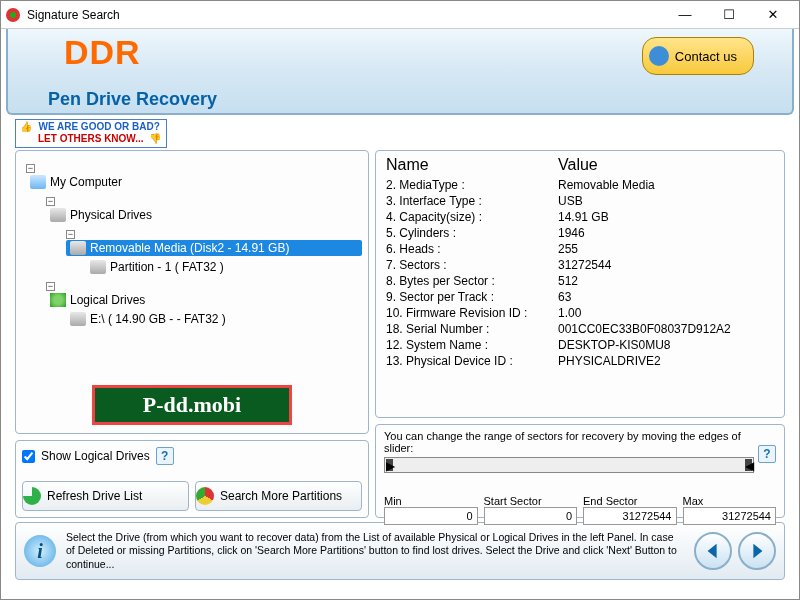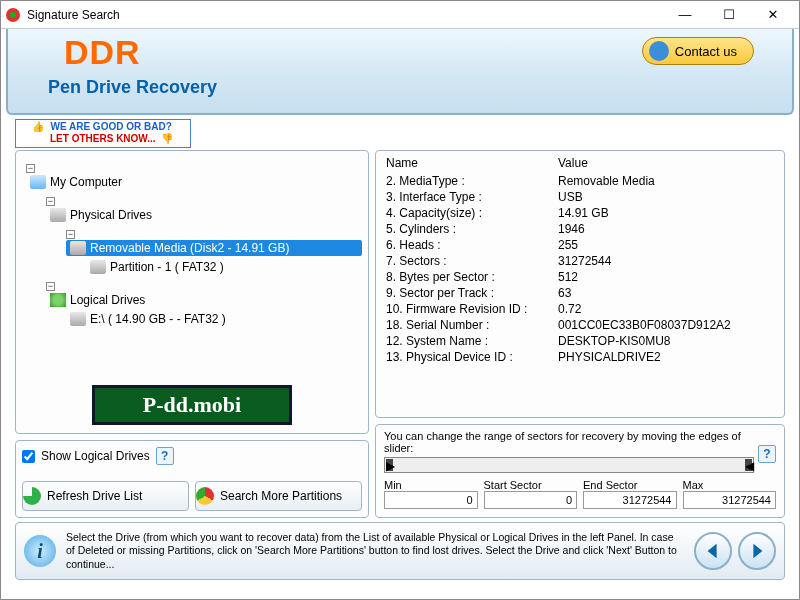--- a/index.html
+++ b/index.html
@@ -6,25 +6,25 @@
 body { width: 800px; height: 600px; overflow: hidden; background: #fff; border: 1px solid #888; }
 
 .titlebar { height: 28px; display: flex; align-items: center; padding: 0 4px; border-bottom: 1px solid #ccc; }
 .titlebar-icon { width: 16px; height: 16px; margin-right: 6px; }
 .titlebar-title { font-size: 12px; flex: 1; }
 .titlebar-btns { display: flex; }
 .titlebar-btn { width: 44px; height: 24px; display: flex; align-items: center; justify-content: center; font-size: 13px; cursor: pointer; }
 
 .header { height: 86px; background: linear-gradient(180deg,#eef7fd 0%,#d6e8f4 50%,#c6dff0 100%); border: 2px solid #8ab0c9; border-top: none; margin: 0 5px; position: relative; border-radius: 0 0 6px 6px; }
 .ddr-logo { position: absolute; top: 4px; left: 56px; font-size: 34px; font-weight: 900; color: #ff6a00; font-family: Impact, sans-serif; letter-spacing: 1px; }
-.subtitle { position: absolute; top: 48px; left: 40px; font-size: 18px; color: #0561a8; font-weight: 600; }
-.contact-btn { position: absolute; top: 8px; right: 38px; height: 28px; background: linear-gradient(180deg,#ffe48a,#f8c93c); border: 1px solid #a98300; border-radius: 14px; padding: 0 16px 0 6px; display: flex; align-items: center; font-size: 13px; cursor: pointer; }
+.subtitle { position: absolute; top: 60px; left: 40px; font-size: 18px; color: #0561a8; font-weight: 600; }
+.contact-btn { position: absolute; top: 8px; right: 38px; height: 38px; background: linear-gradient(180deg,#ffe48a,#f8c93c); border: 1px solid #a98300; border-radius: 14px; padding: 0 16px 0 6px; display: flex; align-items: center; font-size: 13px; cursor: pointer; }
 .contact-btn .av { width: 20px; height: 20px; background: #3c8ed9; border-radius: 50%; margin-right: 6px; position: relative; }
 
-.banner-link { margin: 4px 5px 2px 14px; display: inline-block; border: 1px solid #4b7fc6; background: #fff; padding: 2px 16px; font-size: 10px; font-family: "Courier New", monospace; line-height: 1.05; cursor: pointer; }
+.banner-link { margin: 4px 5px 2px 14px; display: inline-block; border: 1px solid #4b7fc6; background: #fff; padding: 2px 4px; font-size: 10px; font-family: "Courier New", monospace; line-height: 1.05; cursor: pointer; }
 .banner-link .l1 { color: #1c5fc6; font-weight: bold; }
 .banner-link .l2 { color: #c90000; font-weight: bold; }
 
 .workarea { display: flex; margin: 0 14px; height: 368px; gap: 6px; }
 
 .panel { border: 1px solid #9fb5c9; border-radius: 4px; background: #fdfdfd; }
 
 .left-col { width: 354px; display: flex; flex-direction: column; gap: 6px; }
 .right-col { flex: 1; display: flex; flex-direction: column; gap: 6px; }
 
@@ -33,44 +33,44 @@
 .tree ul { list-style: none; padding-left: 20px; }
 .tree > ul { padding-left: 4px; }
 .tree li { margin: 3px 0; position: relative; }
 .node { display: flex; align-items: center; gap: 4px; padding: 1px 4px; cursor: pointer; }
 .node.sel { background: #1d88e2; color: #fff; border-radius: 2px; }
 .exp { display: inline-block; width: 9px; height: 9px; border: 1px solid #888; font-size: 9px; line-height: 7px; text-align: center; margin-right: 2px; background: #fff; color: #333; }
 .ic { width: 16px; height: 14px; display: inline-block; }
 .ic-pc { background: linear-gradient(180deg,#cde8ff,#6eb6f2); border-radius: 2px; }
 .ic-drv { background: linear-gradient(180deg,#e8e8e8,#aaa); border-radius: 2px; }
 .ic-log { background: radial-gradient(circle,#7ed26a 40%,#2b9e1f);} 
-.pddbanner { position: absolute; bottom: 8px; left: 50%; transform: translateX(-50%); width: 200px; height: 40px; background: #0a5b1f; color: #fff; font-size: 22px; font-weight: bold; display: flex; align-items: center; justify-content: center; border: 3px solid #0f172a; font-family: Georgia, serif; }
+.pddbanner { position: absolute; bottom: 8px; left: 50%; transform: translateX(-50%); width: 200px; height: 40px; background: #0a5b1f; color: #fff; font-size: 22px; font-weight: bold; display: flex; align-items: center; justify-content: center; border: 3px solid #ef4444; font-family: Georgia, serif; }
 
 .ctrl-panel { height: 78px; padding: 6px; display: flex; flex-direction: column; justify-content: space-between; }
 .ctrl-row { display: flex; align-items: center; gap: 6px; font-size: 12px; }
 .chk { width: 13px; height: 13px; }
 .help { width: 18px; height: 18px; border: 1px solid #6fa2c7; background: #eaf4ff; color: #1a6fb0; font-weight: bold; display: flex; align-items: center; justify-content: center; font-size: 12px; cursor: pointer; border-radius: 2px; }
 .btn { height: 30px; flex: 1; border: 1px solid #9fb5c9; border-radius: 4px; background: linear-gradient(180deg,#fff,#e9eef2); display: flex; align-items: center; justify-content: flex-start; gap: 6px; font-size: 12px; cursor: pointer; }
 .btn .bic { width: 18px; height: 18px; border-radius: 50%; }
 .bic.refresh { background: conic-gradient(#2fb14a 0 75%, transparent 0); }
 .bic.search { background: conic-gradient(#d33 0 33%,#ec3 0 66%,#3a3 0); }
 
 .prop-panel { flex: 1; padding: 2px 0; overflow: hidden; }
-.prop-hdr { display: flex; font-size: 12px; padding: 3px 10px; }
+.prop-hdr { display: flex; font-size: 16px; padding: 3px 10px; }
 .prop-hdr .c1 { width: 172px; }
 .prop-rows { font-size: 12px; }
 .prop-row { display: flex; padding: 1px 10px; }
 .prop-row .c1 { width: 172px; }
 .prop-row .c2 { flex: 1; }
 
 .sector-panel { height: 94px; padding: 5px 8px; font-size: 12px; }
 .shint { font-size: 11px; margin-bottom: 3px; }
 .slider { height: 16px; border: 1px solid #888; background: #eee; display: flex; align-items: center; justify-content: space-between; padding: 0 1px; margin-bottom: 4px; }
 .grip { width: 7px; height: 12px; background: #444; cursor: ew-resize; }
-.nums { display: flex; gap: 6px; margin-top: 2px; }
+.nums { display: flex; gap: 6px; margin-top: 18px; }
 .nums label { flex: 1; font-size: 11px; }
 .nums input { width: 100%; border: 1px solid #999; font-size: 11px; padding: 2px 4px; text-align: right; }
 .nc { flex: 1; display: flex; flex-direction: column; }
 .sector-top { display: flex; gap: 4px; align-items: center; }
 
 .footer { height: 58px; margin: 4px 14px 0 14px; border: 1px solid #9fb5c9; border-radius: 4px; background: linear-gradient(180deg,#fff,#e2ebf2); display: flex; align-items: center; padding: 4px 8px; gap: 10px; }
 .info-ic { width: 32px; height: 32px; border-radius: 50%; background: radial-gradient(circle,#cfeeff,#4fa7e2); position: relative; flex-shrink: 0; }
 .info-ic::after { content: "i"; position: absolute; inset: 0; display: flex; align-items: center; justify-content: center; font-family: Georgia, serif; font-weight: bold; font-size: 20px; color: #094d7b; font-style: italic; }
 .footer-txt { flex: 1; font-size: 10.5px; line-height: 1.25; }
 .nav { display: flex; gap: 6px; }
@@ -216,21 +216,21 @@
           <div class="prop-row">
             <span class="c1">8. Bytes per Sector :</span>
             <span class="c2">512</span>
           </div>
           <div class="prop-row">
             <span class="c1">9. Sector per Track :</span>
             <span class="c2">63</span>
           </div>
           <div class="prop-row">
             <span class="c1">10. Firmware Revision ID :</span>
-            <span class="c2">0.72</span>
+            <span class="c2">1.00</span>
           </div>
           <div class="prop-row">
             <span class="c1">18. Serial Number :</span>
             <span class="c2">001CC0EC33B0F08037D912A2</span>
           </div>
           <div class="prop-row">
             <span class="c1">12. System Name :</span>
             <span class="c2">DESKTOP-KIS0MU8</span>
           </div>
           <div class="prop-row">

